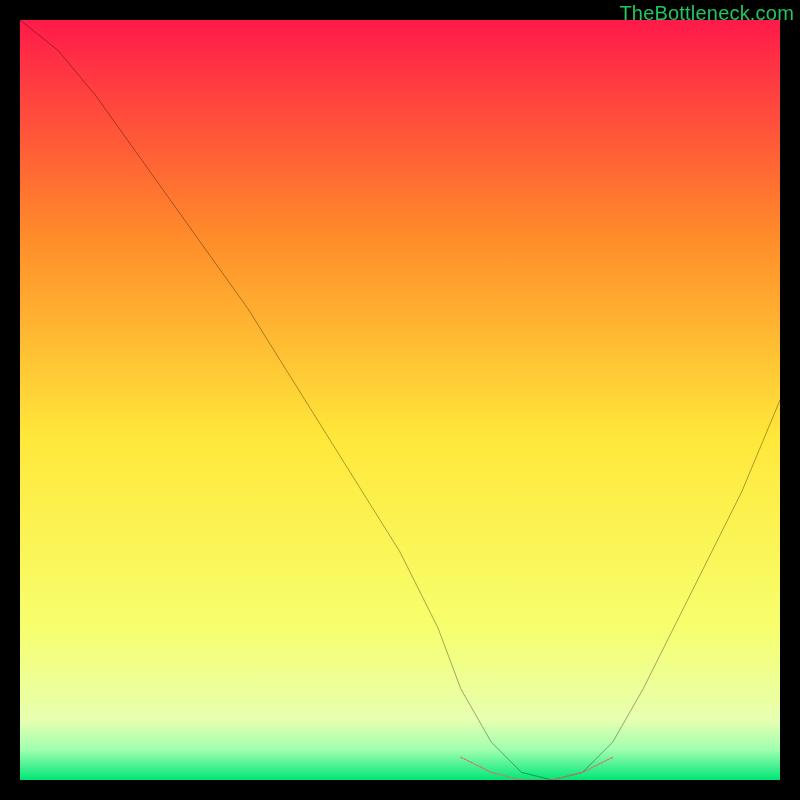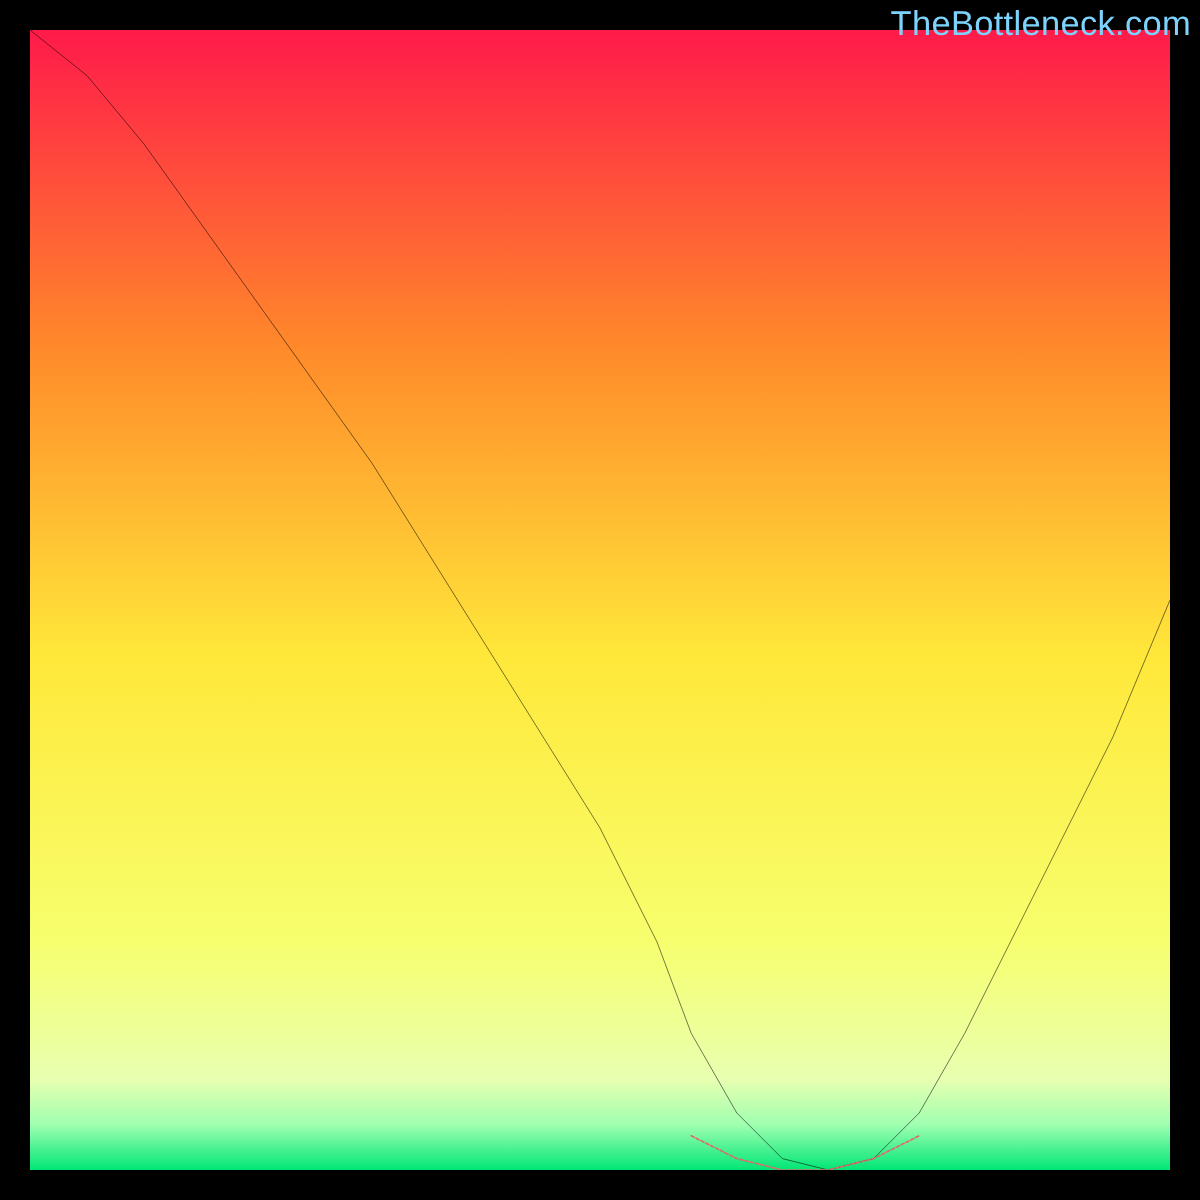--- a/index.html
+++ b/index.html
@@ -23,22 +23,22 @@
     position: absolute;
     left: 20px;
     top: 20px;
     width: 760px;
     height: 760px;
   }
   .watermark {
     position: absolute;
     top: 2px;
     right: 6px;
-    color: #7dd3fc;
-    font-size: 23px;
+    color: #22c55e;
+    font-size: 20px;
     font-weight: 500;
     letter-spacing: 0.2px;
     text-align: right;
   }
   svg { display: block; }
 </style>
 </head>
 <body>
 
 <div class="frame">

